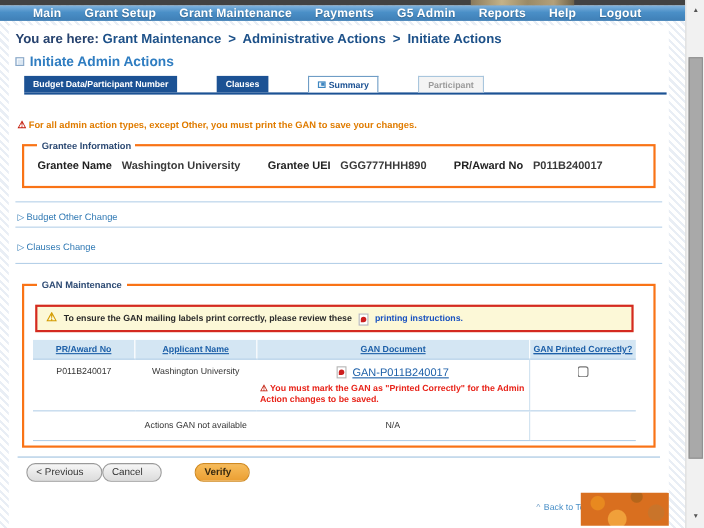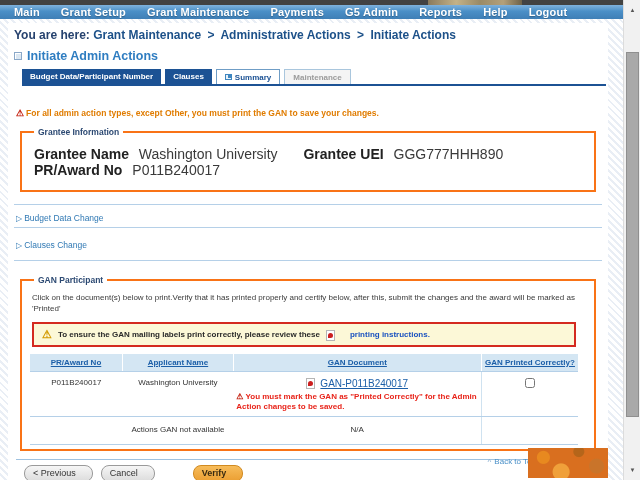--- a/index.html
+++ b/index.html
@@ -10,68 +10,68 @@
     background:repeating-linear-gradient(45deg,#ffffff 0 3px,#e9eef5 3px 5px); }
 
   
   .top-strip { position:absolute; top:0; left:0; width:623px; height:5px; background:#424242; }
   .top-strip .photo-frag { position:absolute; left:428px; top:0; width:94px; height:5px;
     background:linear-gradient(90deg,#8a7a5c,#c4b288 30%,#9a8a66 55%,#b3a07a 80%,#6d6148); }
 
   
   .navbar { position:absolute; top:5px; left:0; width:623px; height:14px;
     background:linear-gradient(#7fb2dd,#4a8fc7 45%,#3f7fb6);
-    display:flex; align-items:center; padding-left:14px; }
+    display:flex; align-items:center; padding-left:30px; }
   .navbar a { color:#fff; font-size:11px; font-weight:bold; text-decoration:none;
     margin-right:21px; letter-spacing:.2px; text-shadow:0 1px 1px rgba(0,0,0,.25); cursor:pointer; }
 
   
   .panel { position:absolute; left:8px; top:23px; width:600px; height:457px; background:#fff; }
 
   .breadcrumb { padding:5px 0 0 6px; font-size:12px; font-weight:bold; color:#26426e; }
   .breadcrumb a { color:#1d5189; text-decoration:none; cursor:pointer; }
   .breadcrumb .sep { margin:0 3px; color:#1d5189; }
 
   .title-row { margin:7px 0 0 6px; display:flex; align-items:center; }
   .title-icon { width:8px; height:8px; border:1px solid #8aa8c8; background:#dbe7f2; margin-right:5px;
     box-shadow:inset 1px 1px 0 #fff; }
   .page-title { font-size:12.5px; font-weight:bold; color:#2f7dc1; }
 
   
-  .tabs-wrap { margin:6px 2px 0 14px; border-bottom:2px solid #1c5294; display:flex; align-items:flex-end; }
+  .tabs-wrap { margin:6px 2px 0 14px; border-bottom:2px solid #1c5294; display:flex; align-items:flex-end;gap:32px; }
   .tab { font-size:8px; font-weight:bold; padding:3px 8px 3px 8px; margin-right:4px; white-space:nowrap;
     height:15px; display:flex; align-items:center; cursor:pointer; }
   .tab.filled { background:#1c5294; color:#fff; }
   .tab.disabled { background:#f4f4f4; color:#9b9b9b; border:1px solid #a9c6dd; border-bottom:none; cursor:default; }
   .tab.active { background:#fff; color:#1c5294; border:1px solid #6f9dc6; border-bottom:none; }
   .tab-marker { position:relative; width:7px; height:6px; border:1px solid #3e86c0; background:#e8f1f8; margin-right:3px; }
   .tab-marker::after { content:""; position:absolute; right:0; top:0; width:3px; height:3px; background:#3e86c0; }
 
   .warn-line { margin:22px 0 0 8px; font-size:8.5px; font-weight:bold; color:#e07c00; display:flex; align-items:center; }
   .warn-glyph-red { color:#c21807; font-size:9px; margin-right:2px; line-height:1; }
 
   fieldset { border:2px solid #f97316; margin:0 12px; padding:6px 16px 8px 8px; }
   legend { font-size:8.5px; font-weight:bold; color:#2d4a73; padding:0 4px; margin-left:4px; }
   .fs-grantee { margin-top:9px; }
-  .grantee-row { font-size:14px; color:#3a3a3a; padding:3px 0 4px 4px; }
+  .grantee-row { font-size:10px; color:#3a3a3a; padding:3px 0 4px 4px;font-weight:bold; }
   .grantee-row b { color:#222; margin-right:6px; }
   .grantee-row .val { margin-right:22px; }
 
   .hr-blue { border:none; border-top:1px solid #b5d0e8; margin:0 6px; }
   .hr-1 { margin-top:12px; }
   .sec-row { margin:8px 0 4px 8px; font-size:8.5px; color:#3079b4; display:flex; align-items:center; cursor:pointer; }
   .tri { font-size:8px; margin-right:2px; color:#3079b4; }
 
   .fs-gan { margin-top:14px; padding-bottom:4px; }
   .gan-desc { font-size:8px; color:#3a3a3a; line-height:1.35; padding:2px 2px 0 2px; max-width:560px; }
 
   .notice-box { margin:7px 2px 0 2px; border:2px solid #d42a20; background:#fcf8d7;
     padding:5px 8px; display:flex; align-items:center; font-size:8px; font-weight:bold; color:#2a2a2a; }
   .warn-glyph-yellow { color:#d39b00; font-size:11px; margin-right:6px; line-height:1; }
-  .notice-box a { color:#1a52c0; margin-left:12px; cursor:pointer; }
+  .notice-box a { color:#1a52c0; margin-left:3px; cursor:pointer; }
 
   .pdf-icon { display:inline-block; position:relative; width:9px; height:11px; background:#fff;
     border:1px solid #b5b5b5; margin:0 3px -2px 6px; }
   .pdf-icon::after { content:""; position:absolute; left:1px; top:2px; width:5px; height:5px;
     background:#cc1f1f; border-radius:50% 50% 50% 0; }
   .pdf-icon.inline2 { margin-left:0; }
 
   table.gan-table { border-collapse:collapse; margin-top:7px; width:100%; }
   .gan-table th { background:#d4e6f3; font-size:8px; font-weight:bold; color:#1c5fa8;
     padding:4px 3px; border-right:1px solid #fff; border-bottom:1px solid #b5d0e8; text-align:center; vertical-align:middle; }
@@ -84,21 +84,21 @@
   .gan-link { color:#1c5fa8; text-decoration:underline; font-size:10px; cursor:pointer; }
   .cell-warning { margin-top:3px; text-align:left; font-size:8px; font-weight:bold; color:#e8241a; line-height:1.3; }
   .cell-warning .warn-glyph-red { font-size:8px; }
   .merged-cell { line-height:1.3; padding-top:4px; }
   .gan-table tr.row-merged td { padding-top:8px; padding-bottom:8px; border-bottom:1px solid #b5d0e8; }
   input[type=checkbox] { width:10px; height:10px; cursor:pointer; }
 
   .hr-btn { border:none; border-top:1px solid #9fc2e0; margin:8px 8px 0 8px; }
   .btn-row { margin:5px 0 0 16px; display:flex; align-items:center; }
   .btn { font-size:9px; color:#333; background:linear-gradient(#f6f6f6,#dcdcdc); border:1px solid #9a9a9a;
-    border-radius:8px; padding:2px 16px 3px 8px; margin-right:8px; cursor:pointer; }
+    border-radius:8px; padding:2px 16px 3px 8px; cursor:pointer; }
   .btn-submit { background:linear-gradient(#f7bc5a,#eb9f33); border:1px solid #d18a20; color:#3a2a10;
     font-weight:bold; margin-left:30px; }
 
   .back-top { position:absolute; right:72px; bottom:14px; font-size:8px; color:#4a90c8; cursor:pointer; }
   .back-top .caret { margin-right:3px; color:#7fa8cc; }
 
   .corner-art-clip { position:absolute; right:0; bottom:2px; width:80px; height:30px; overflow:hidden; }
   .corner-art { position:absolute; right:-18px; bottom:-20px; width:118px; height:58px; border-radius:50%;
     background:
       radial-gradient(circle at 30% 30%, #e8891f 0 6px, transparent 7px),
@@ -153,21 +153,21 @@
       <span class="page-title">Initiate Admin Actions</span>
     </div>
 
     <div class="tabs-wrap">
       <div class="tab filled">Budget Data/Participant Number</div>
       <div class="tab filled">Clauses</div>
       <div class="tab active">
         <span class="tab-marker"></span>
         <span>Summary</span>
       </div>
-      <div class="tab disabled">Maintenance</div>
+      <div class="tab disabled">Participant</div>
     </div>
 
     <div class="warn-line">
       <span class="warn-glyph-red">⚠</span>
       <span>For all admin action types, except Other, you must print the GAN to save your changes.</span>
     </div>
 
     <fieldset class="fs-grantee">
       <legend>Grantee Information</legend>
       <div class="grantee-row">
@@ -177,33 +177,32 @@
         <span class="val">GGG777HHH890</span>
         <b>PR/Award No</b>
         <span class="val">P011B240017</span>
       </div>
     </fieldset>
 
     <hr class="hr-blue hr-1">
 
     <div class="sec-row">
       <span class="tri">▷</span>
-      <span>Budget Data Change</span>
+      <span>Budget Other Change</span>
     </div>
     <hr class="hr-blue">
 
     <div class="sec-row" style="margin-top:12px">
       <span class="tri">▷</span>
       <span>Clauses Change</span>
     </div>
     <hr class="hr-blue" style="margin-top:10px">
 
     <fieldset class="fs-gan">
-      <legend>GAN Participant</legend>
-      <div class="gan-desc">Click on the document(s) below to print.Verify that it has printed properly and certify below, after this, submit the changes and the award will be marked as 'Printed'</div>
+      <legend>GAN Maintenance</legend>
 
       <div class="notice-box">
         <span class="warn-glyph-yellow">⚠</span>
         <span>To ensure the GAN mailing labels print correctly, please review these</span>
         <span class="pdf-icon"></span>
         <a>printing instructions.</a>
       </div>
 
       <table class="gan-table">
         <tbody>

